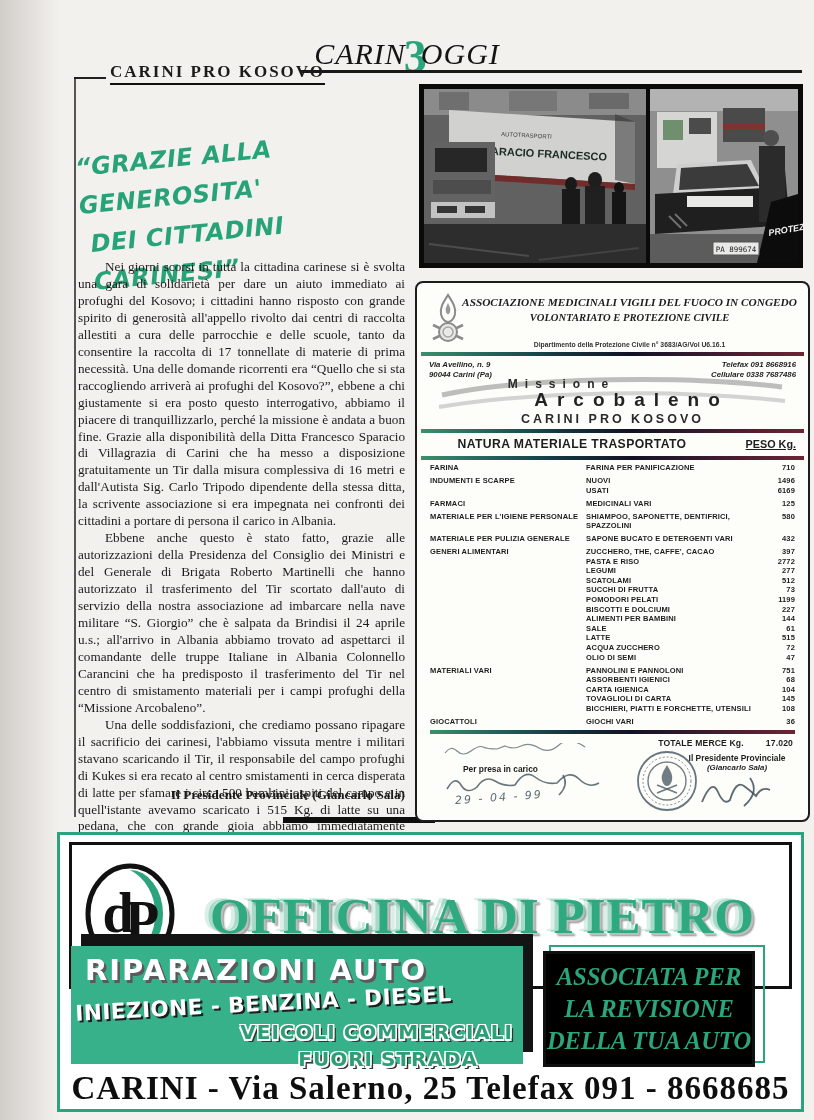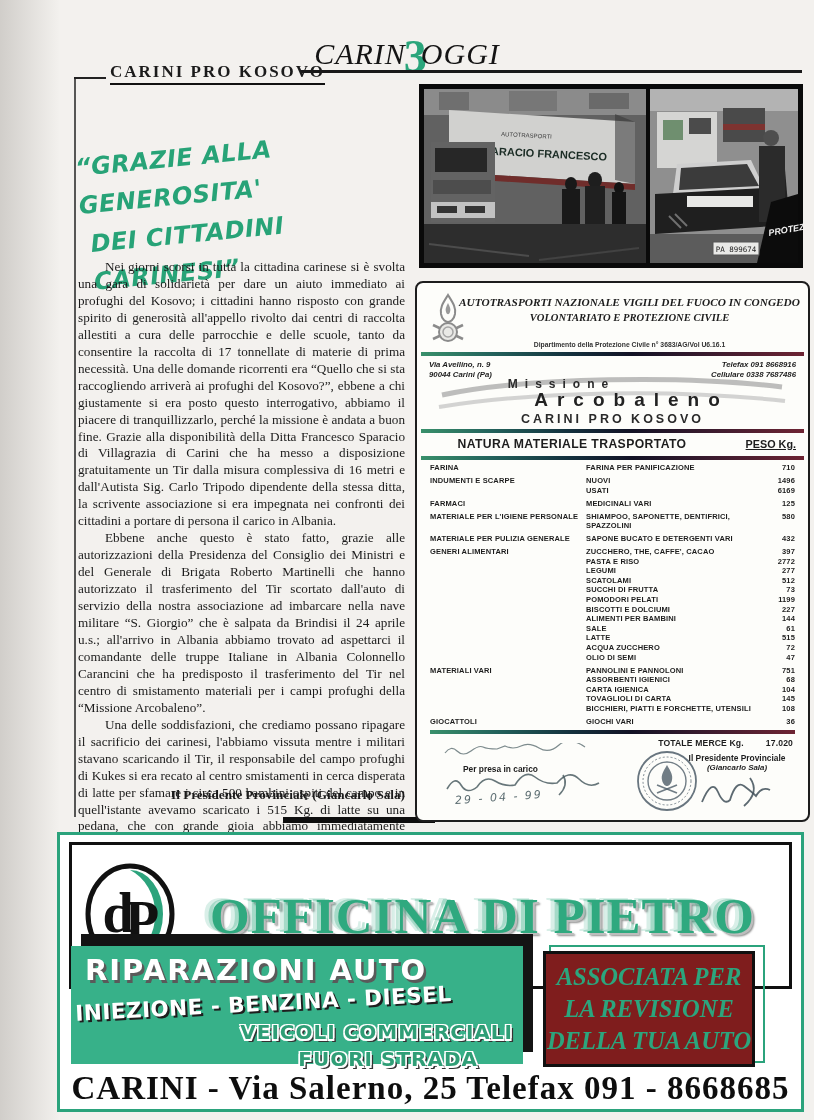--- a/index.html
+++ b/index.html
@@ -84,21 +84,21 @@
        font-family:"DejaVu Sans",sans-serif;}
   .adl1{margin:7px 0 0 14px;font-weight:bold;font-size:29px;letter-spacing:2px;color:#fff;
        text-shadow:2.5px 2.5px 0 #5a5a5a;}
   .adl2{margin:2px 0 0 4px;font-weight:bold;font-size:21.5px;letter-spacing:.5px;color:#fff;
        transform:rotate(-3deg);text-shadow:2px 2px 0 #1e1e1e;}
   .adl3{margin:6px 10px 0 0;text-align:right;font-weight:bold;font-size:20px;letter-spacing:1px;color:#2f9e76;
        text-shadow:-1.5px -1.5px 0 #fff,1.5px -1.5px 0 #fff,-1.5px 1.5px 0 #fff,1.5px 1.5px 0 #fff,3px 3px 0 #333;}
   .adl4{margin:3px 45px 0 0;text-align:right;font-weight:bold;font-size:20px;letter-spacing:1px;color:#2f9e76;
        text-shadow:-1.5px -1.5px 0 #fff,1.5px -1.5px 0 #fff,-1.5px 1.5px 0 #fff,1.5px 1.5px 0 #fff,3px 3px 0 #333;}
   .ad-assoc-frame{position:absolute;left:489px;top:110px;width:212px;height:114px;border:2px solid #2ba37c;}
-  .ad-assocbox{position:absolute;left:483px;top:116px;width:206px;height:110px;border:3px solid #101010;background:#7f1d1d;
+  .ad-assocbox{position:absolute;left:483px;top:116px;width:206px;height:110px;border:3px solid #101010;background:#000000;
        display:flex;flex-direction:column;justify-content:center;text-align:center;}
   .ad-assocbox div{font-family:"Liberation Serif",serif;font-weight:bold;font-style:italic;font-size:24.5px;
        line-height:1.32;color:#2ca57d;}
   .ad-address{position:absolute;left:0;right:0;bottom:2px;text-align:center;font-family:"Liberation Serif",serif;
        font-weight:bold;font-size:33px;letter-spacing:1px;color:#0e0e0e;}
 </style>
 </head>
 <body>
 
 <div class="page">
@@ -190,21 +190,21 @@
     <div class="doc-logo">
       <svg width="38" height="58" viewBox="0 0 38 58">
         <path d="M19 2 C14 10 11 14 12 21 C13 27 17 29 19 29 C21 29 25 27 26 21 C27 14 24 10 19 2 Z" fill="none" stroke="#8b8b8b" stroke-width="2"></path>
         <path d="M19 10 C17 14 16 16 17 19 C18 22 20 22 21 19 C22 16 21 14 19 10 Z" fill="#9a9a9a"></path>
         <line x1="4" y1="46" x2="34" y2="32" stroke="#8b8b8b" stroke-width="2.5"></line>
         <line x1="4" y1="32" x2="34" y2="46" stroke="#8b8b8b" stroke-width="2.5"></line>
         <circle cx="19" cy="39" r="9" fill="#e9e9e6" stroke="#8b8b8b" stroke-width="2"></circle>
         <circle cx="19" cy="39" r="5" fill="none" stroke="#a5a5a5" stroke-width="1.5"></circle>
       </svg>
     </div>
-    <div class="doc-h1">AUTOTRASPORTI NAZIONALE VIGILI DEL FUOCO IN CONGEDO</div>
+    <div class="doc-h1">ASSOCIAZIONE MEDICINALI VIGILI DEL FUOCO IN CONGEDO</div>
     <div class="doc-h2">VOLONTARIATO E PROTEZIONE CIVILE</div>
     <div class="doc-h4">Dipartimento della Protezione Civile n° 3683/AG/Vol U6.16.1</div>
     <div class="gbar gbar1"></div>
     <div class="doc-addr-l">
       <div>Via Avellino, n. 9</div>
       <div>90044 Carini (Pa)</div>
     </div>
     <div class="doc-addr-r">
       <div>Telefax   091 8668916</div>
       <div>Cellulare 0338 7687486</div>

